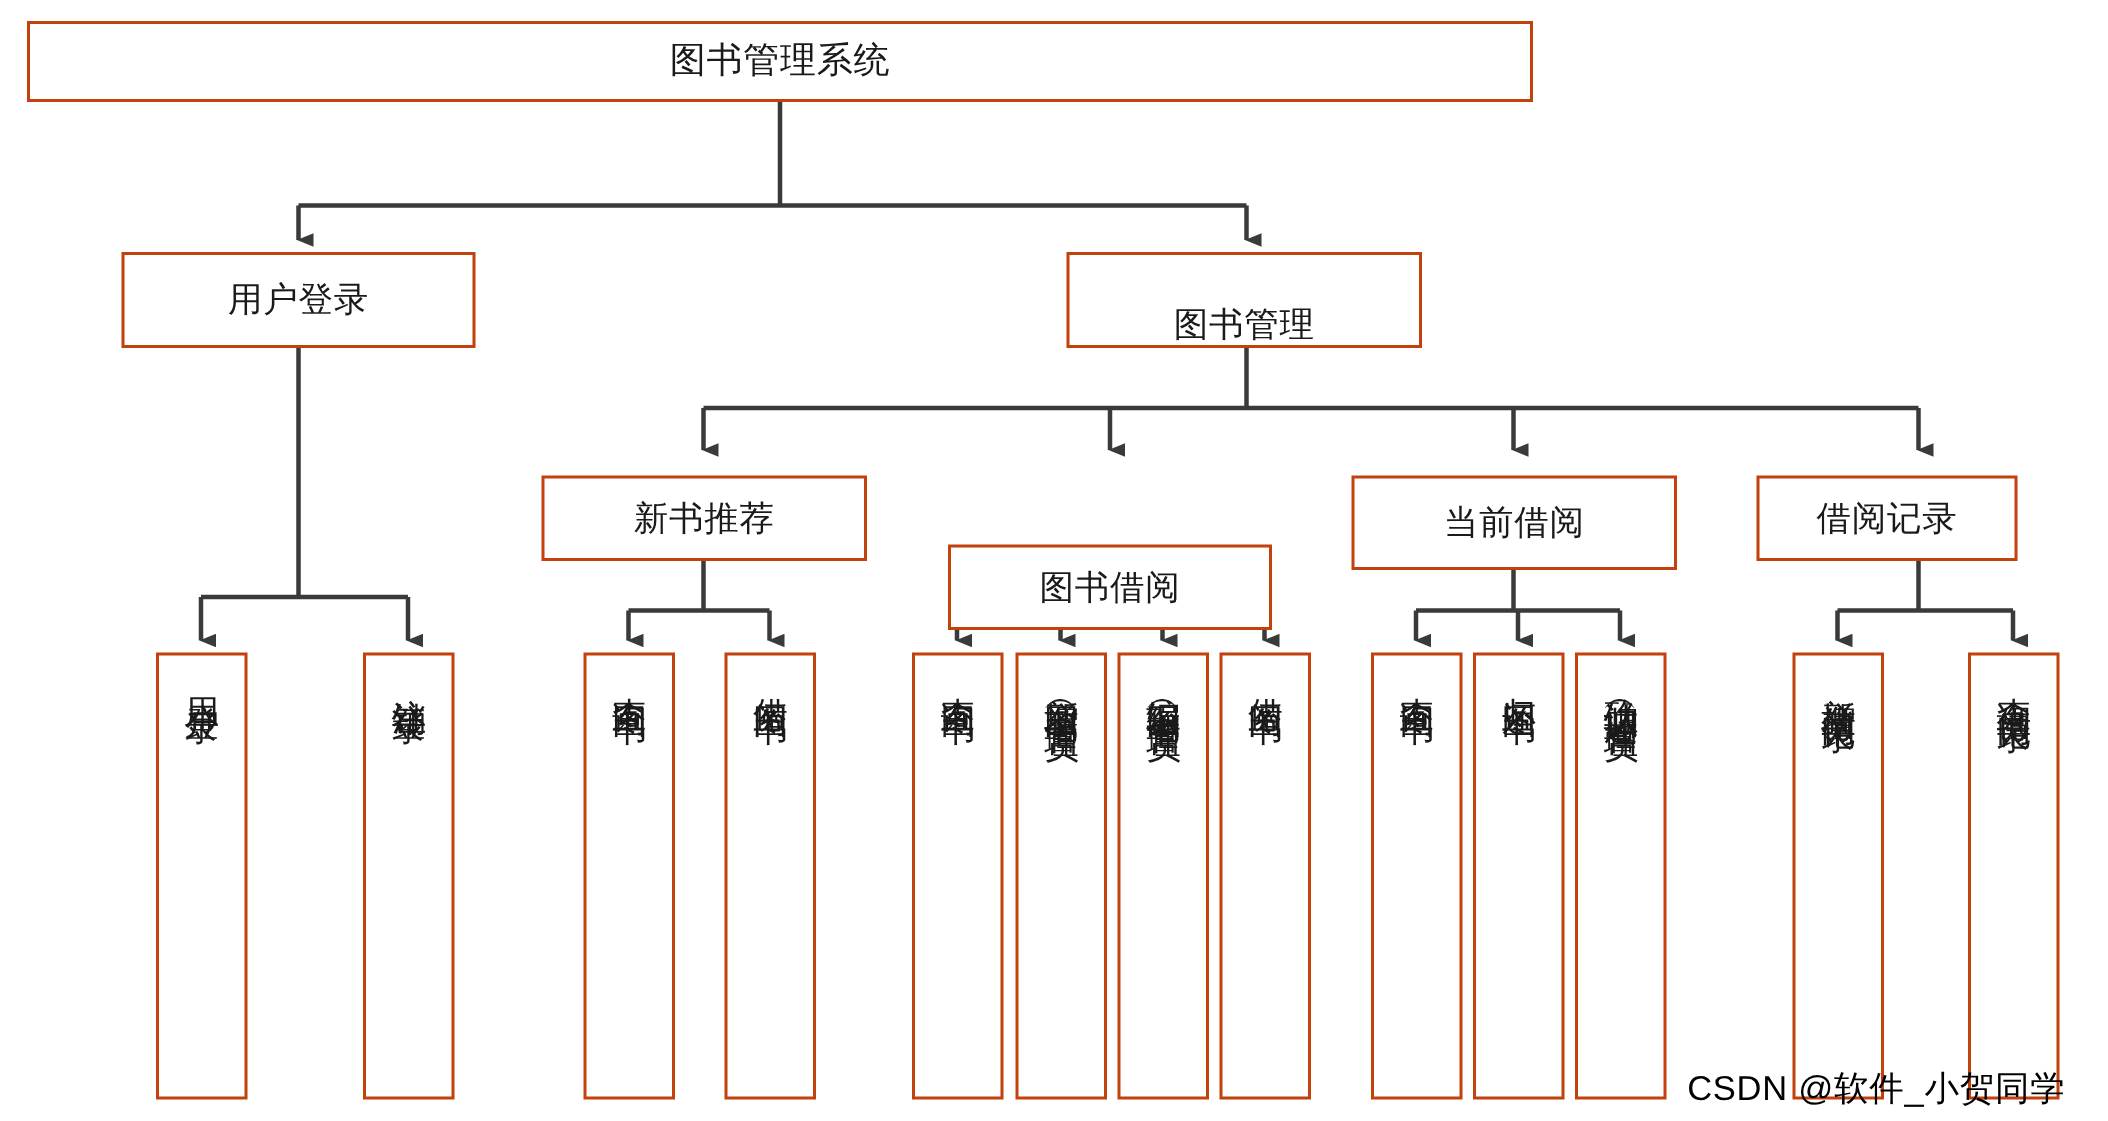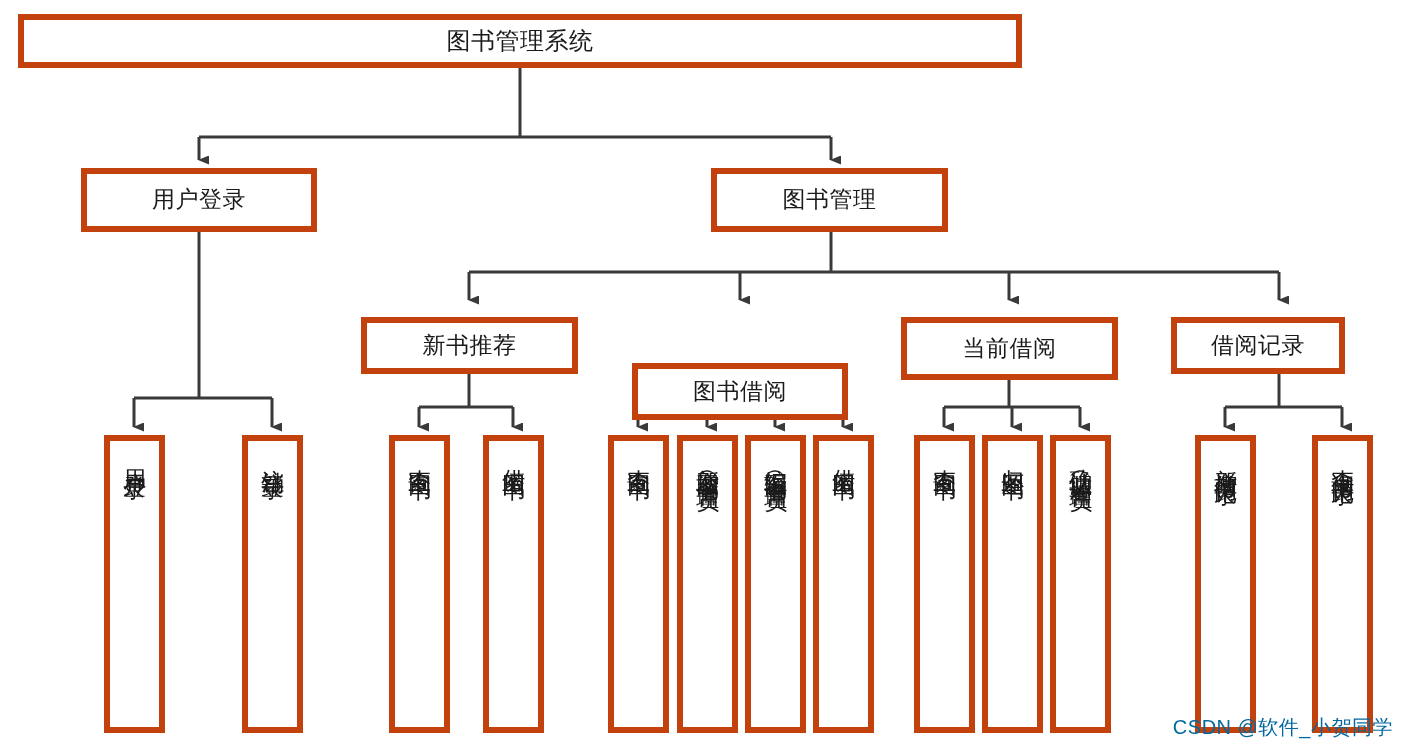--- a/index.html
+++ b/index.html
@@ -22,21 +22,21 @@
     left: 0;
     top: 0;
     width: 1405px;
     height: 747px;
     pointer-events: none;
   }
   .node {
     position: absolute;
     box-sizing: border-box;
     background: #ffffff;
-    border: 6px solid #c2410c;
+    border: 2px solid #c2410c;
     display: flex;
     align-items: center;
     justify-content: center;
     color: #1a1a1a;
   }
   .node .label {
     display: block;
     text-align: center;
     line-height: 1.18;
     letter-spacing: 0.5px;
@@ -52,24 +52,24 @@
   .node.vert .label {
     writing-mode: vertical-rl;
     text-orientation: upright;
     font-size: 23px;
     letter-spacing: 3px;
     line-height: 1.1;
   }
   .node.root .label { font-size: 24px; }
   .watermark {
     position: absolute;
-    right: 12px;
+    right: 28px;
     bottom: 6px;
-    font-size: 20px;
-    color: #0369a1;
+    font-size: 23px;
+    color: #000000;
     letter-spacing: 0.5px;
     white-space: nowrap;
   }
 </style>
 </head>
 <body>
 
 <div id="diagram-root">
 
   <svg id="wires" viewBox="0 0 1405 747" width="1405" height="747">
@@ -122,21 +122,21 @@
     </g>
   </svg>
 
   <div class="node horiz root" style="left:18px; top:14px; width:1004px; height:54px;">
     <span class="label">图书管理系统</span>
   </div>
 
   <div class="node horiz" style="left:81px; top:168px; width:236px; height:64px;">
     <span class="label">用户登录</span>
   </div>
-  <div class="node horiz" style="left:711px; top:168px; width:237px; height:64px;">
+  <div class="node horiz" style="left:711px; top:168px; width:237px; height:64px;align-items:flex-end;">
     <span class="label">图书管理</span>
   </div>
 
   <div class="node horiz" style="left:361px; top:317px; width:217px; height:57px;justify-content:center;">
     <span class="label">新书推荐</span>
   </div>
   <div class="node horiz" style="left:632px; top:317px; width:216px; height:57px;margin-top:46px;">
     <span class="label">图书借阅</span>
   </div>
   <div class="node horiz" style="left:901px; top:317px; width:217px; height:63px;">

